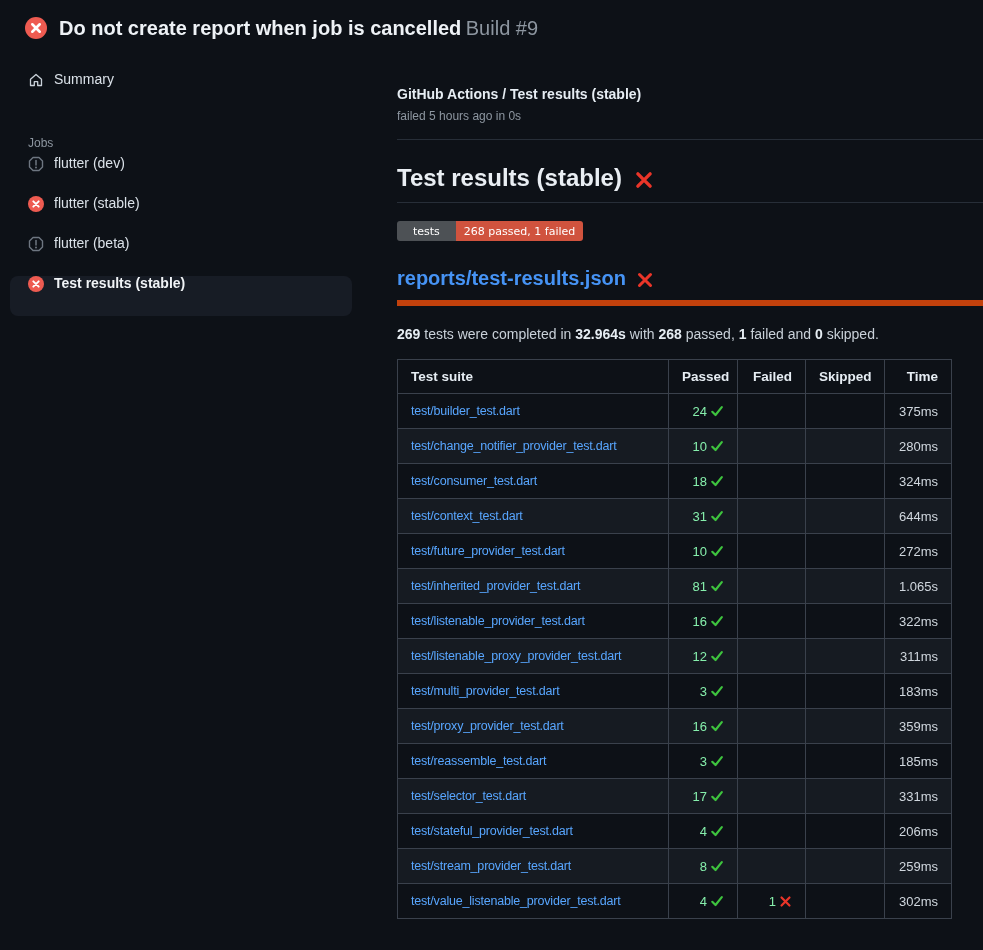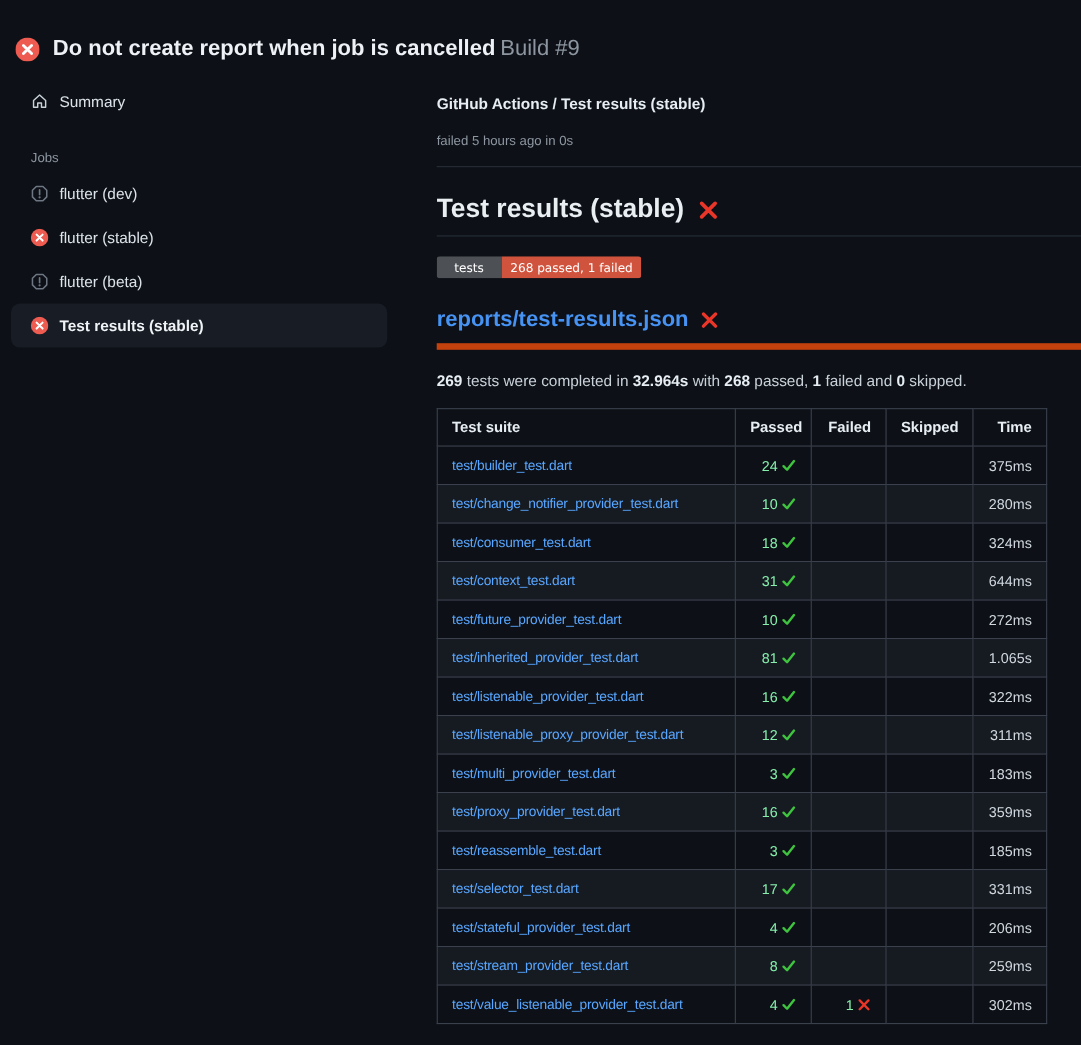--- a/index.html
+++ b/index.html
@@ -9,35 +9,35 @@
     color: #e6edf3;
     font-family: "Liberation Sans", sans-serif;
     overflow: hidden;
   }
   svg { display: inline-block; vertical-align: middle; }
 
   
   .app-header {
     height: 56px;
     display: flex;
-    align-items: flex-end;
+    align-items: center;
     gap: 12px;
-    padding: 0 14px;
+    padding: 0 25px;
   }
   .page-title { font-size: 20px; font-weight: 700; color: #eef2f6; line-height: 1.2; }
   .build-no { font-size: 20px; font-weight: 400; color: #8d96a0; }
 
   
   .layout { display: flex; height: 894px; }
 
   
   .sidebar { width: 370px; padding-top: 16px; flex: none; }
   .nav-item {
     height: 40px;
-    display: flex; align-items: center; gap: 10px;
+    display: flex; align-items: flex-start; gap: 10px;
     padding-left: 28px;
     font-size: 14px; color: #dbe2e9;
     cursor: pointer;
     border-radius: 8px;
   }
   .nav-item .nav-label { line-height: 1; }
   .section-label {
     margin: 24px 0 6px 28px;
     font-size: 12px; color: #8d96a0;
   }
@@ -45,21 +45,21 @@
     background: #171c25;
     margin: 0 18px 0 10px;
     padding-left: 18px;
     font-weight: 700;
     color: #f0f3f6;
   }
 
   
   main { flex: 1; padding: 30px 0 0 27px; }
   .breadcrumb { font-size: 14px; font-weight: 700; color: #e6edf3; }
-  .status-line { font-size: 12px; color: #8d96a0; margin-top: 19px; }
+  .status-line { font-size: 12px; color: #8d96a0; margin-top: 7px; }
   .rule { height: 1px; background: #272e38; margin-top: 16px; }
 
   .section-title {
     margin-top: 24px;
     display: flex; align-items: center; gap: 12px;
     font-size: 24px; font-weight: 600; color: #e9eef3;
     padding-bottom: 10px;
     border-bottom: 1px solid #272e38;
   }
 

